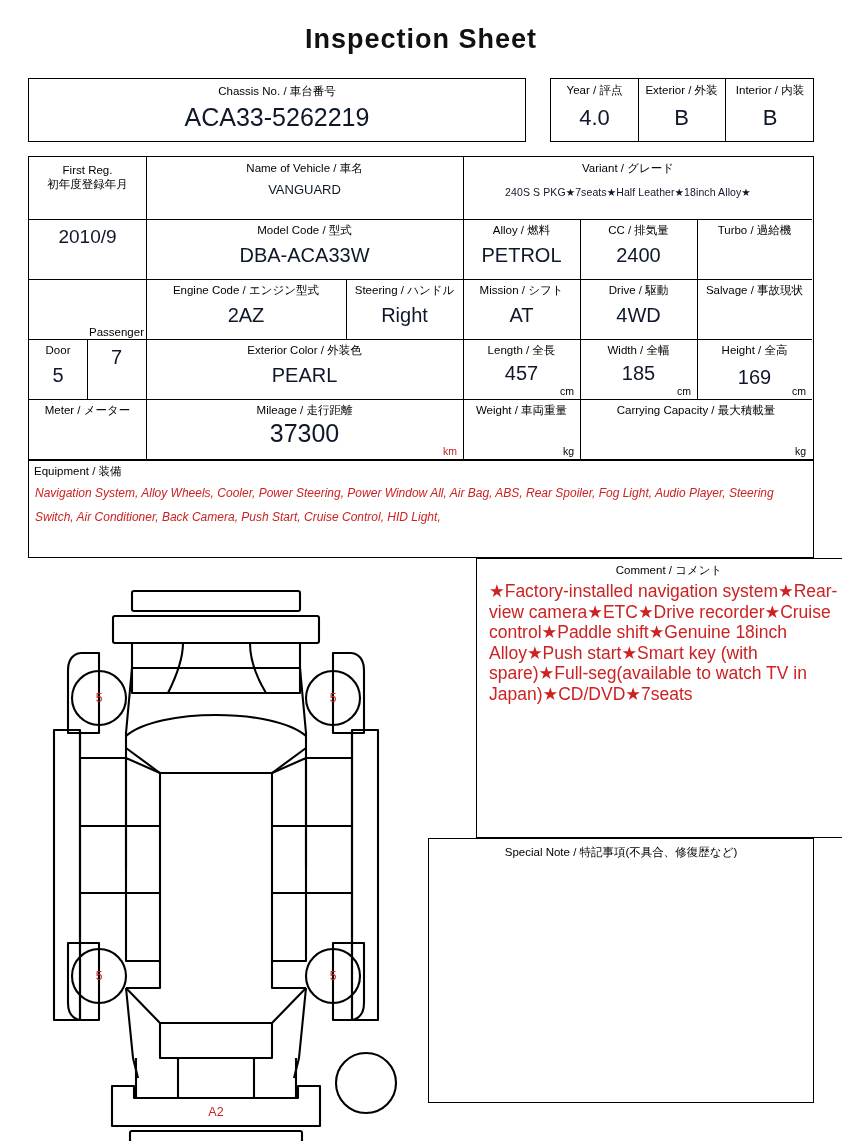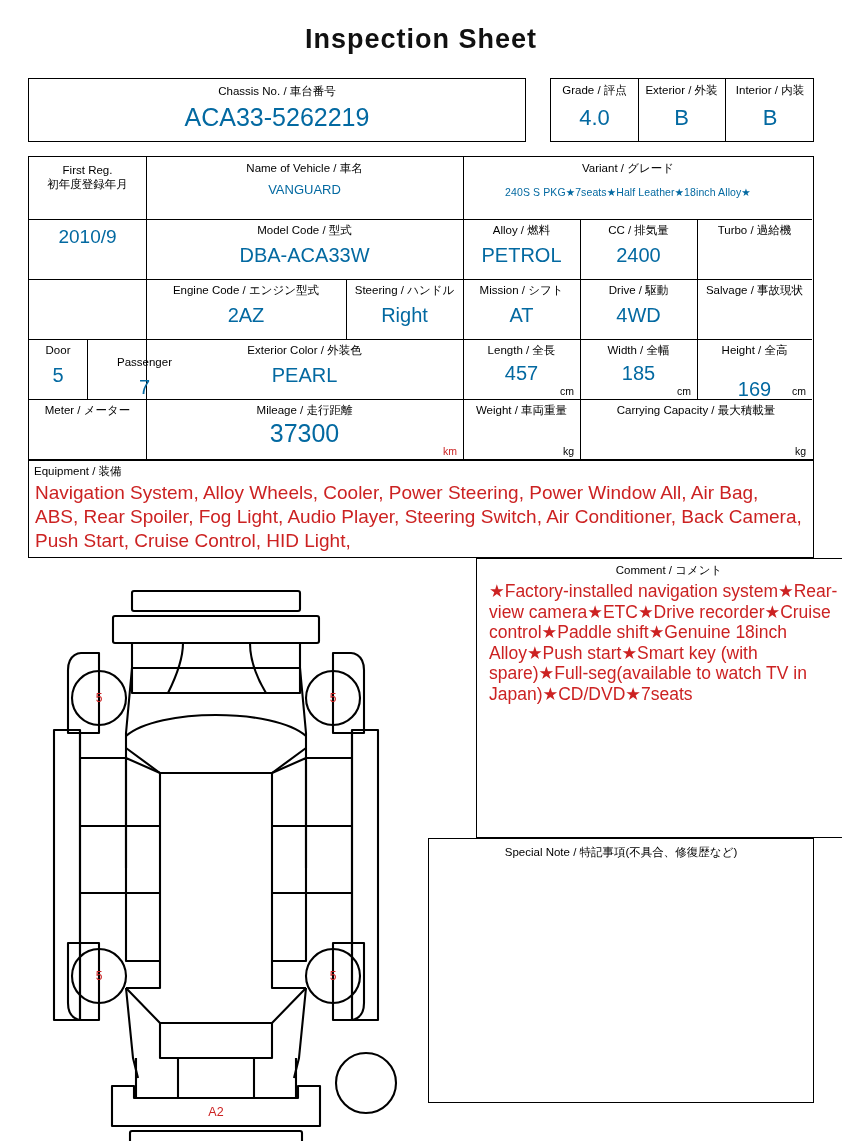--- a/index.html
+++ b/index.html
@@ -20,42 +20,42 @@
   }
 
   
   .box{position:absolute;border:1.6px solid #000;box-sizing:border-box;}
 
   .lbl{
     font-size:11.5px;color:#000;text-align:center;
     line-height:14px;white-space:nowrap;
   }
   .val{
-    color:#0369a1;text-align:center;line-height:1;
+    color:#0f172a;text-align:center;line-height:1;
   }
 
   
   .cell{position:absolute;box-sizing:border-box;overflow:hidden;}
   .cell .lbl{position:absolute;left:0;right:0;top:4px;}
   .cell .val{position:absolute;left:0;right:0;}
 
   .unit{
     position:absolute;right:6px;bottom:2px;
     font-size:10.5px;color:#000;
   }
   .unit.red{color:#cc2222;}
 
   
   .vr{position:absolute;width:0;border-left:1.6px solid #000;}
   .hr{position:absolute;height:0;border-top:1.6px solid #000;}
 
   .equip-label{position:absolute;left:5px;top:3px;font-size:11.5px;}
   .equip-text{
     position:absolute;left:6px;top:20px;right:8px;
-    color:#cc2222;font-size:19px;line-height:24px;
+    color:#cc2222;font-size:12px;line-height:24px;font-style:italic;
   }
 
   .cmt-label{
     position:absolute;left:0;right:0;top:4px;
     text-align:center;font-size:11.5px;
   }
   .cmt-text{
     position:absolute;left:12px;right:8px;top:22px;
     color:#cc2222;font-size:17.5px;line-height:20.5px;
   }
@@ -84,21 +84,21 @@
   <div class="box" style="left:28px;top:78px;width:498px;height:64px;">
     <div class="lbl" style="position:absolute;left:0;right:0;top:5px;">Chassis No. / 車台番号</div>
     <div class="val" style="position:absolute;left:0;right:0;top:26px;font-size:25px;">ACA33-5262219</div>
   </div>
 
   <div class="box" style="left:550px;top:78px;width:264px;height:64px;">
     <div class="vr" style="left:87px;top:0;height:62px;"></div>
     <div class="vr" style="left:174px;top:0;height:62px;"></div>
 
     <div class="cell" style="left:0;top:0;width:87px;height:62px;">
-      <div class="lbl">Grade / 評点</div>
+      <div class="lbl">Year / 評点</div>
       <div class="val" style="top:28px;font-size:22px;">4.0</div>
     </div>
     <div class="cell" style="left:87px;top:0;width:87px;height:62px;">
       <div class="lbl">Exterior / 外装</div>
       <div class="val" style="top:28px;font-size:22px;">B</div>
     </div>
     <div class="cell" style="left:174px;top:0;width:90px;height:62px;">
       <div class="lbl">Interior / 内装</div>
       <div class="val" style="top:28px;font-size:22px;">B</div>
     </div>
@@ -176,41 +176,41 @@
 
     <div class="vr" style="left:58px;top:182px;height:60px;"></div>
     <div class="vr" style="left:117px;top:182px;height:60px;"></div>
     <div class="vr" style="left:434px;top:182px;height:60px;"></div>
     <div class="vr" style="left:551px;top:182px;height:60px;"></div>
     <div class="vr" style="left:668px;top:182px;height:60px;"></div>
     <div class="cell" style="left:0;top:182px;width:58px;height:60px;">
       <div class="lbl">Door</div>
       <div class="val" style="top:26px;font-size:20px;">5</div>
     </div>
-    <div class="cell" style="left:58px;top:194px;width:59px;height:60px;margin-left:28px;">
+    <div class="cell" style="left:58px;top:164px;width:59px;height:60px;">
       <div class="lbl">Passenger</div>
       <div class="val" style="top:26px;font-size:20px;">7</div>
     </div>
     <div class="cell" style="left:117px;top:182px;width:317px;height:60px;">
       <div class="lbl">Exterior Color / 外装色</div>
       <div class="val" style="top:26px;font-size:20px;">PEARL</div>
     </div>
     <div class="cell" style="left:434px;top:182px;width:117px;height:60px;">
       <div class="lbl">Length / 全長</div>
       <div class="val" style="top:24px;font-size:20px;">457</div>
       <div class="unit">cm</div>
     </div>
     <div class="cell" style="left:551px;top:182px;width:117px;height:60px;">
       <div class="lbl">Width / 全幅</div>
       <div class="val" style="top:24px;font-size:20px;">185</div>
       <div class="unit">cm</div>
     </div>
     <div class="cell" style="left:668px;top:182px;width:115px;height:60px;">
       <div class="lbl">Height / 全高</div>
-      <div class="val" style="top:40px;font-size:20px;">169</div>
+      <div class="val" style="top:28px;font-size:20px;">169</div>
       <div class="unit">cm</div>
     </div>
 
     <div class="vr" style="left:117px;top:242px;height:60px;"></div>
     <div class="vr" style="left:434px;top:242px;height:60px;"></div>
     <div class="vr" style="left:551px;top:242px;height:60px;"></div>
     <div class="cell" style="left:0;top:242px;width:117px;height:60px;">
       <div class="lbl">Meter / メーター</div>
       <div class="val" style="top:26px;font-size:20px;"></div>
     </div>

